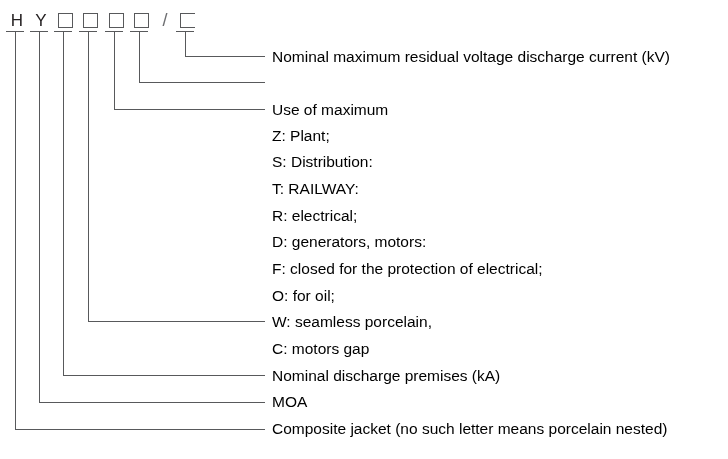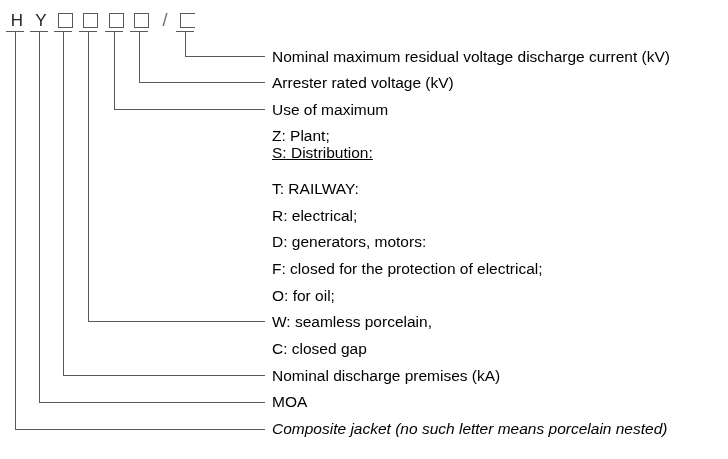--- a/index.html
+++ b/index.html
@@ -154,28 +154,27 @@
   <div class="vline" style="left:63px;  top:31px;  height:344px;"></div>
   <div class="hline" style="left:63px;  top:375px; width:202px;"></div>
 
   <div class="vline" style="left:39px;  top:31px;  height:371px;"></div>
   <div class="hline" style="left:39px;  top:402px; width:226px;"></div>
 
   <div class="vline" style="left:15px;  top:31px;  height:398px;"></div>
   <div class="hline" style="left:15px;  top:429px; width:250px;"></div>
 
   <div class="label" style="top:49px;">Nominal maximum residual voltage discharge current (kV)</div>
-  <div class="label" style="top:75px;">Arrester rated voltage (kV)</div>
   <div class="label" style="top:102px;">Use of maximum</div>
   <div class="label" style="top:128px;">Z: Plant;</div>
-  <div class="label" style="top:145px;text-decoration:underline;">S: Distribution:</div>
+  <div class="label" style="top:154px;">S: Distribution:</div>
   <div class="label" style="top:181px;">T: RAILWAY:</div>
   <div class="label" style="top:208px;">R: electrical;</div>
   <div class="label" style="top:234px;">D: generators, motors:</div>
   <div class="label" style="top:261px;">F: closed for the protection of electrical;</div>
   <div class="label" style="top:288px;">O: for oil;</div>
   <div class="label" style="top:314px;">W: seamless porcelain,</div>
-  <div class="label" style="top:341px;">C: closed gap</div>
+  <div class="label" style="top:341px;">C: motors gap</div>
   <div class="label" style="top:368px;">Nominal discharge premises (kA)</div>
   <div class="label" style="top:394px;">MOA</div>
-  <div class="label" style="top:421px;font-style:italic;">Composite jacket (no such letter means porcelain nested)</div>
+  <div class="label" style="top:421px;">Composite jacket (no such letter means porcelain nested)</div>
 
 </div>
 
 </body></html>

